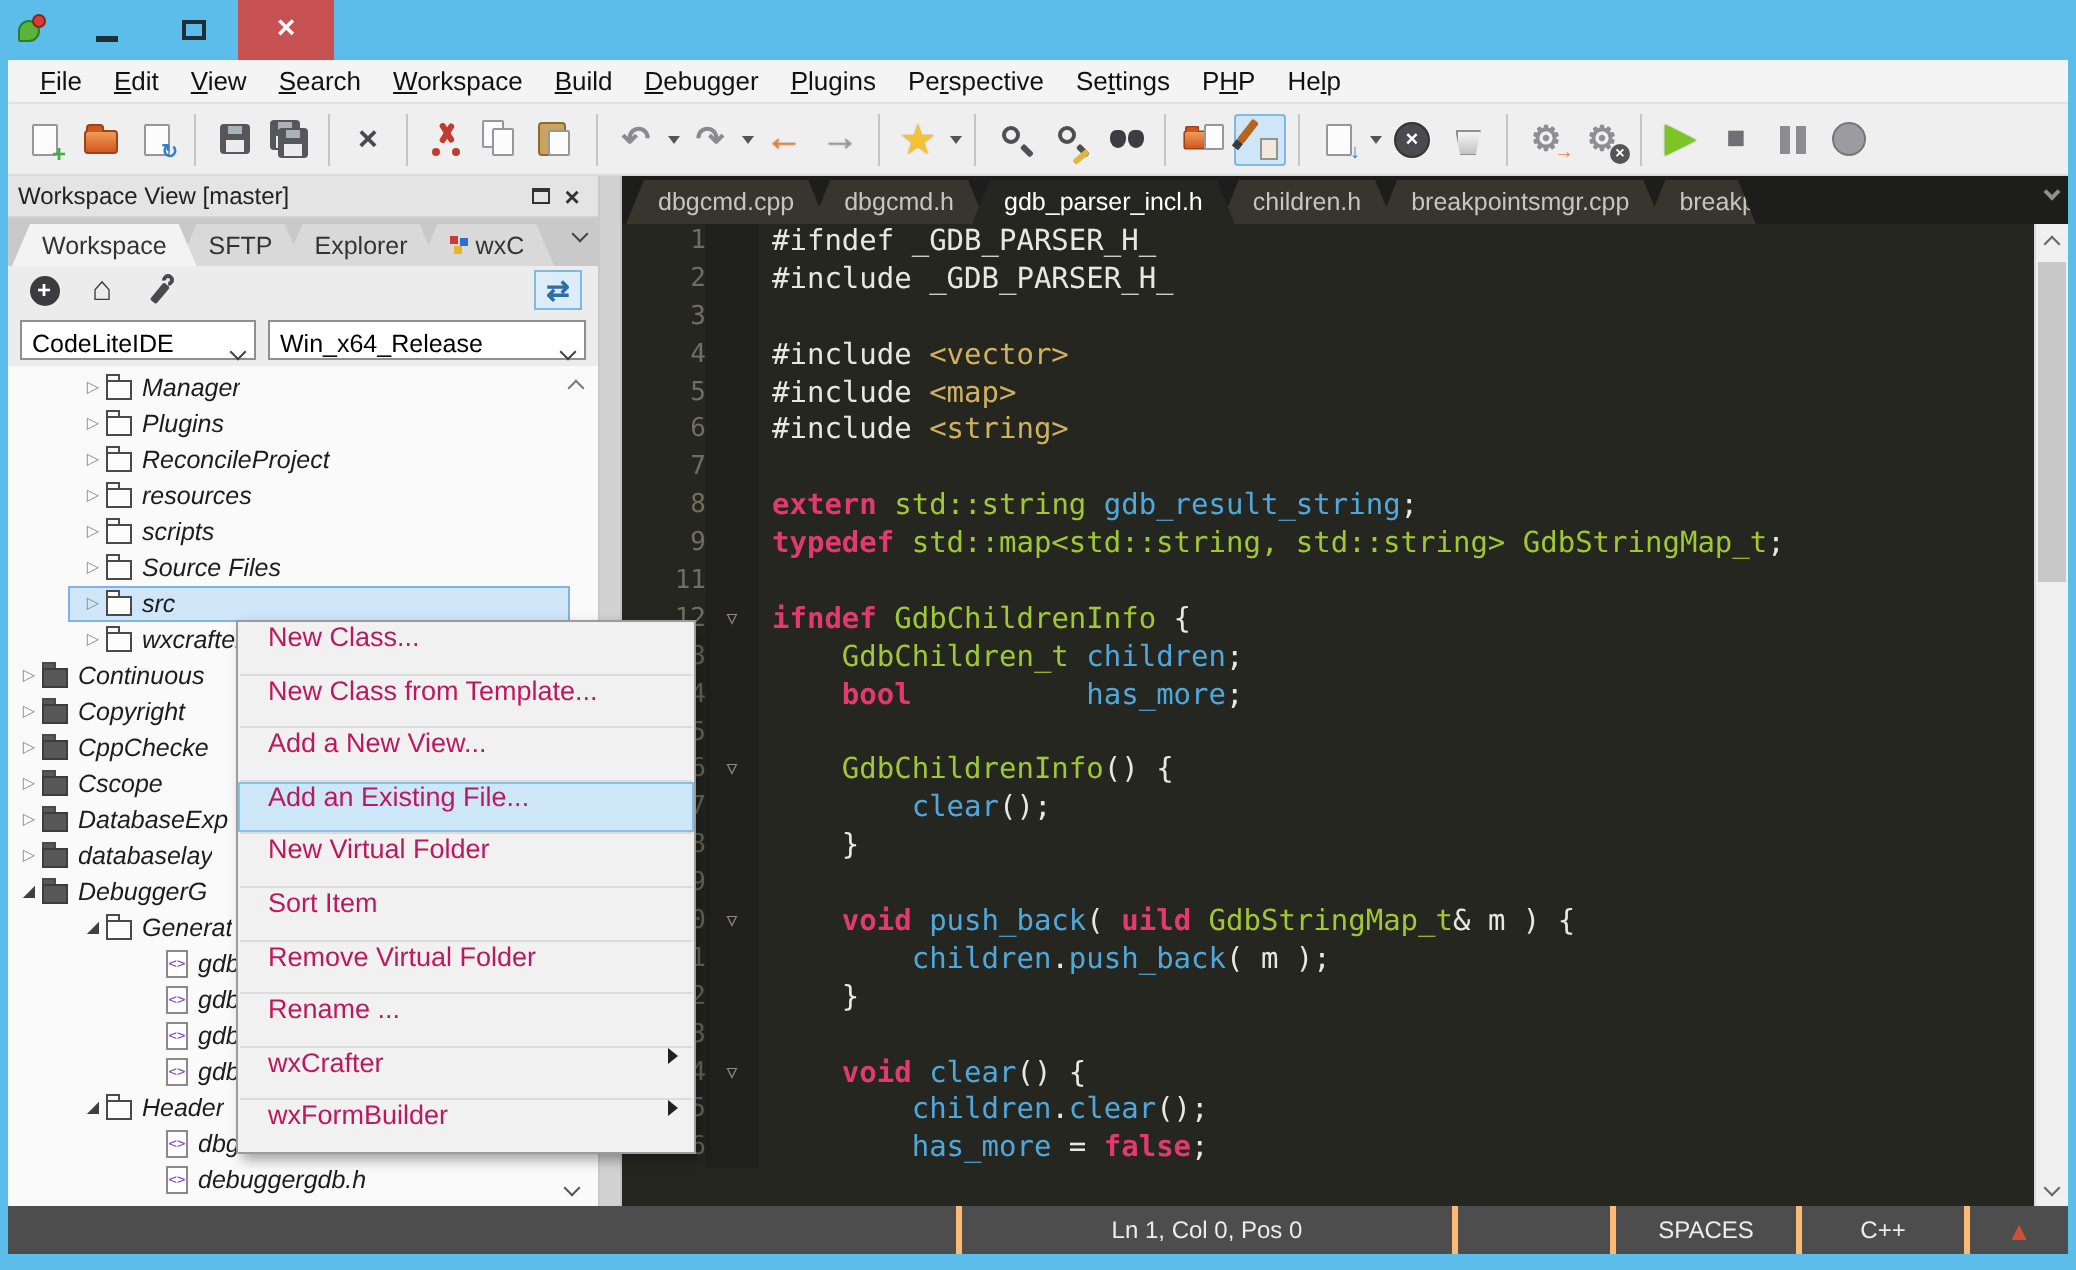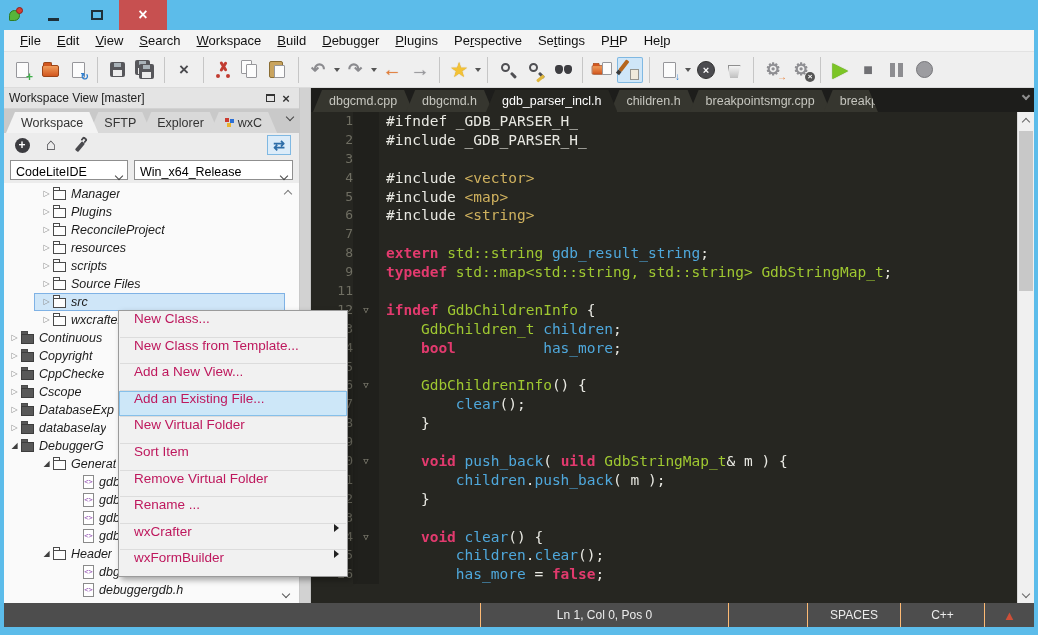--- a/index.html
+++ b/index.html
@@ -149,21 +149,21 @@
   .tk-s{color:var(--st,#cfb15e);}
   .tk-p{color:var(--pl,#e8e8e2);}
   .ed-scroll{width:17px;flex:none;background:#f0f0f0;border-left:1px solid #d9d9d9;position:relative;}
   .sb-up,.sb-down{height:16px;display:flex;align-items:center;justify-content:center;}
   .sb-up{position:absolute;top:0;left:0;right:0;}
   .sb-down{position:absolute;bottom:0;left:0;right:0;}
   .sb-up .chv,.sb-down .chv{border-color:#666;}
   .sb-thumb{position:absolute;left:1px;right:1px;top:19px;height:160px;background:#c8c8c8;}
   
   .statusbar{height:24px;background:#4d4d4d;display:flex;align-items:center;color:#ececec;font-size:12px;flex:none;}
-  .ss{height:100%;display:flex;align-items:center;justify-content:center;border-right:1px solid #fdba74;}
+  .ss{height:100%;display:flex;align-items:center;justify-content:center;border-right:3px solid #fdba74;}
   .ss1{width:477px;}
   .ss2{width:248px;}
   .ss3{width:79px;}
   .ss4{width:93px;}
   .ss5{width:84px;}
   .ss6{flex:1;border-right:none;color:#cd4f38;font-size:13px;}
   
   .context-menu{position:absolute;left:118px;top:310px;width:230px;background:#f1f1f1;border:1px solid #9b9b9b;box-shadow:3px 3px 6px rgba(0,0,0,0.35);z-index:50;}
   .cm-item{height:25.6px;display:flex;align-items:flex-start;padding-left:15px;padding-right:2px;font-size:13.5px;color:#be185d;position:relative;}
   .cm-item.highlighted{background:#cde7f8;box-shadow:inset 0 0 0 1px #86c0ea;}

